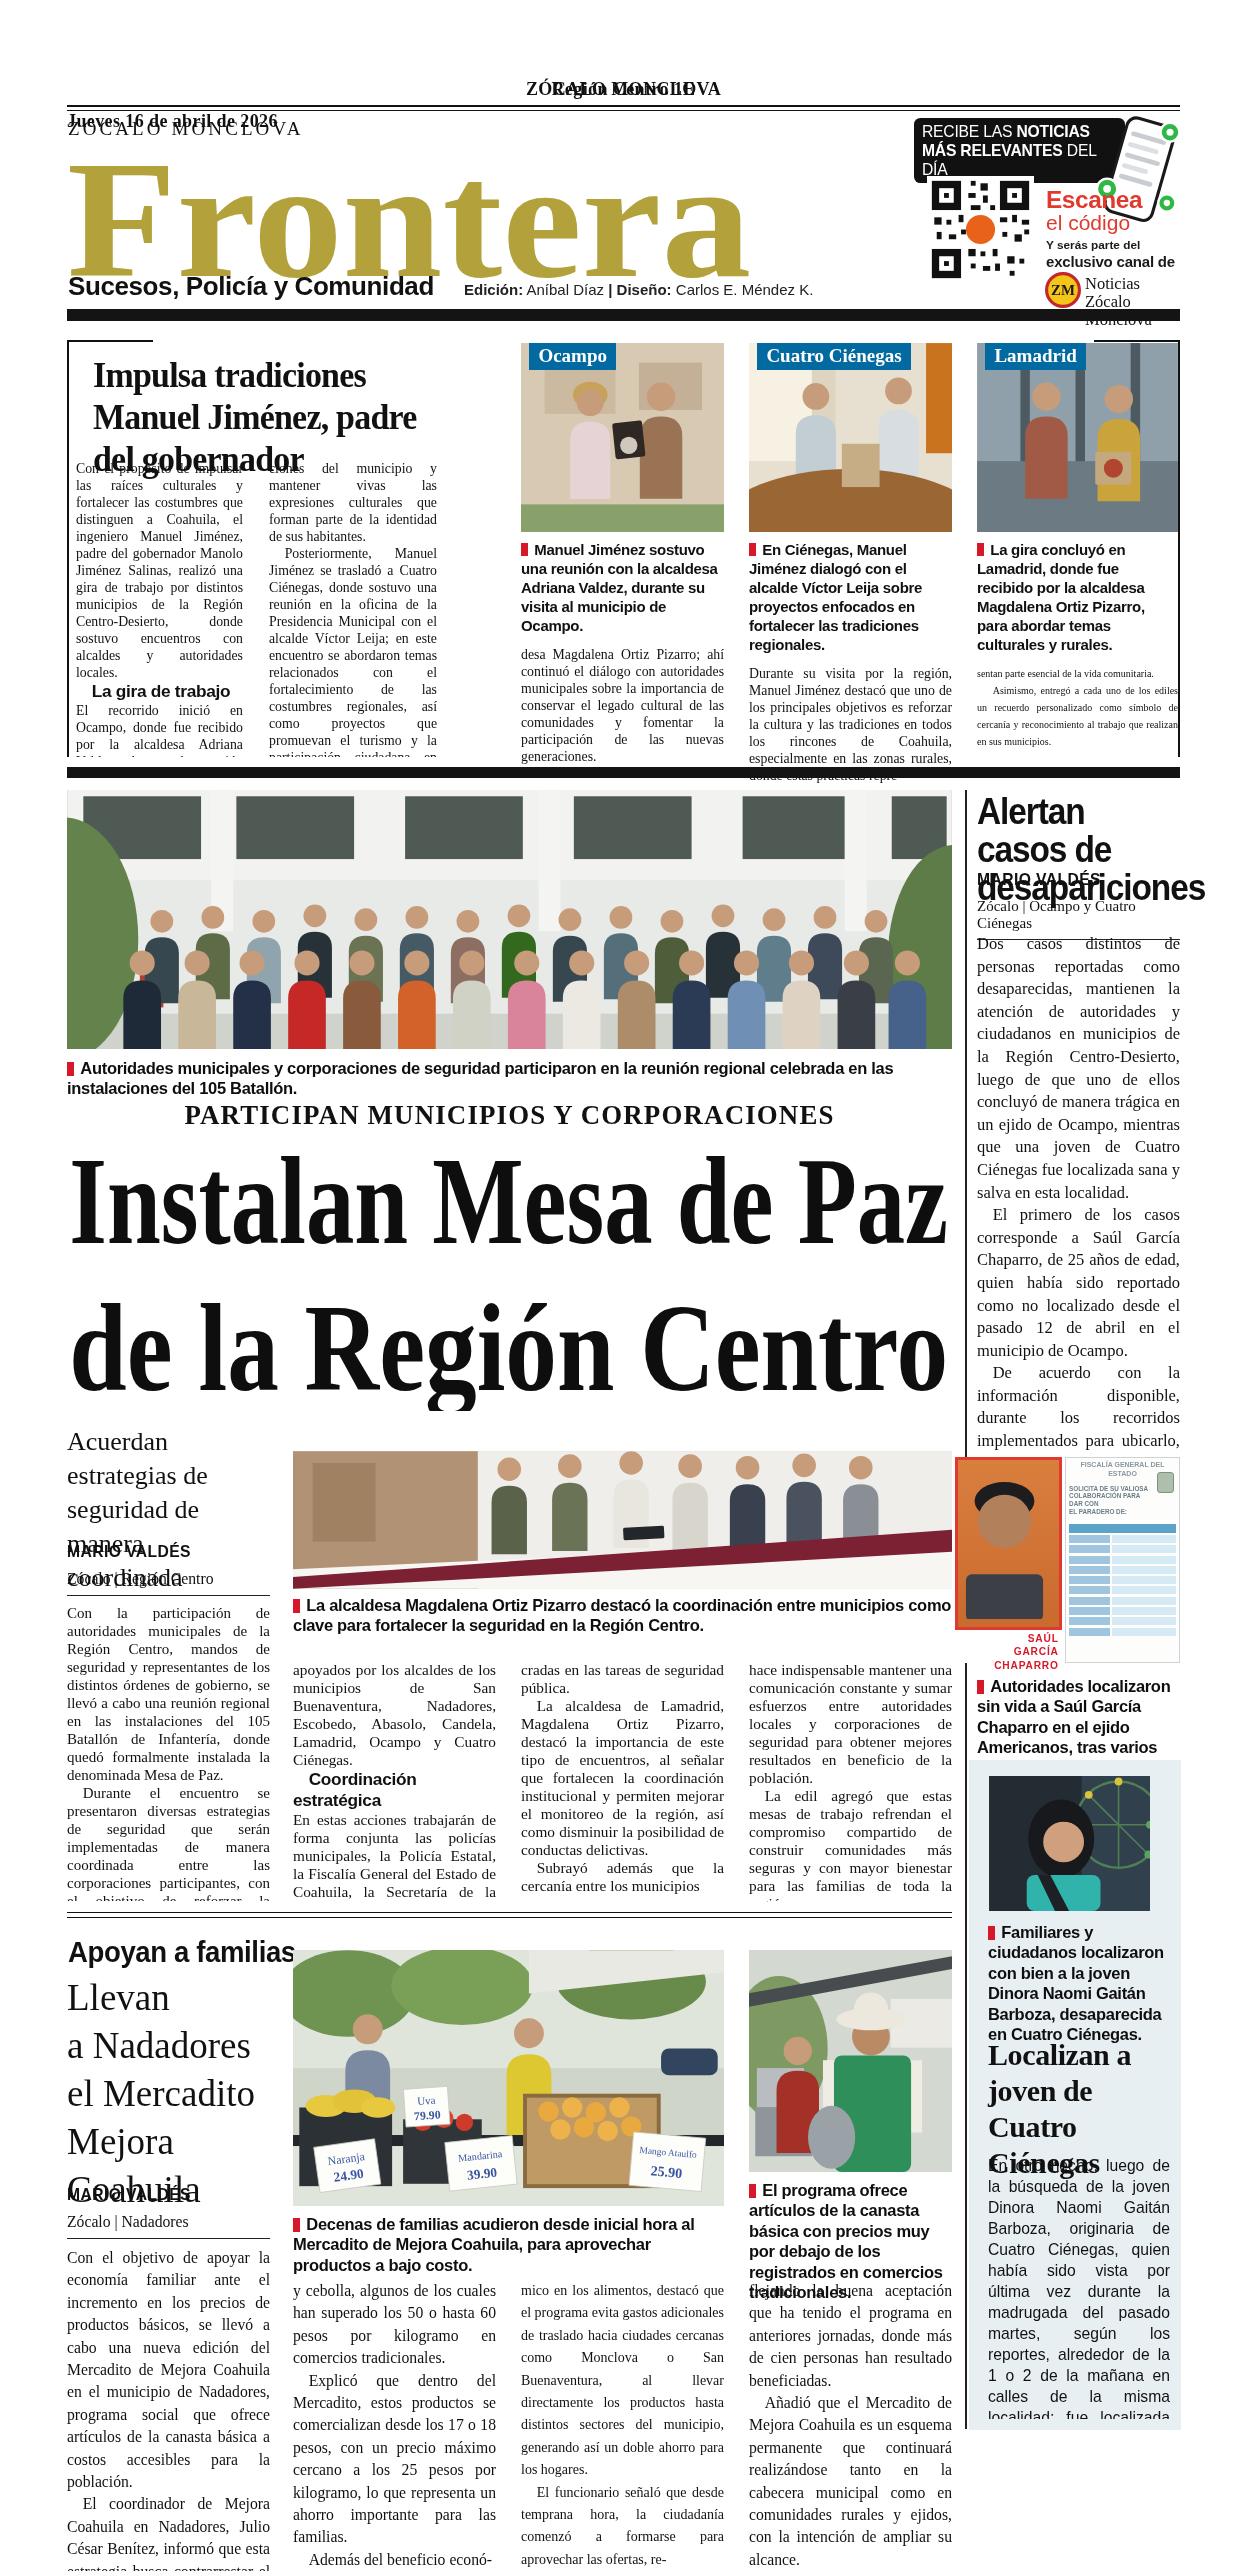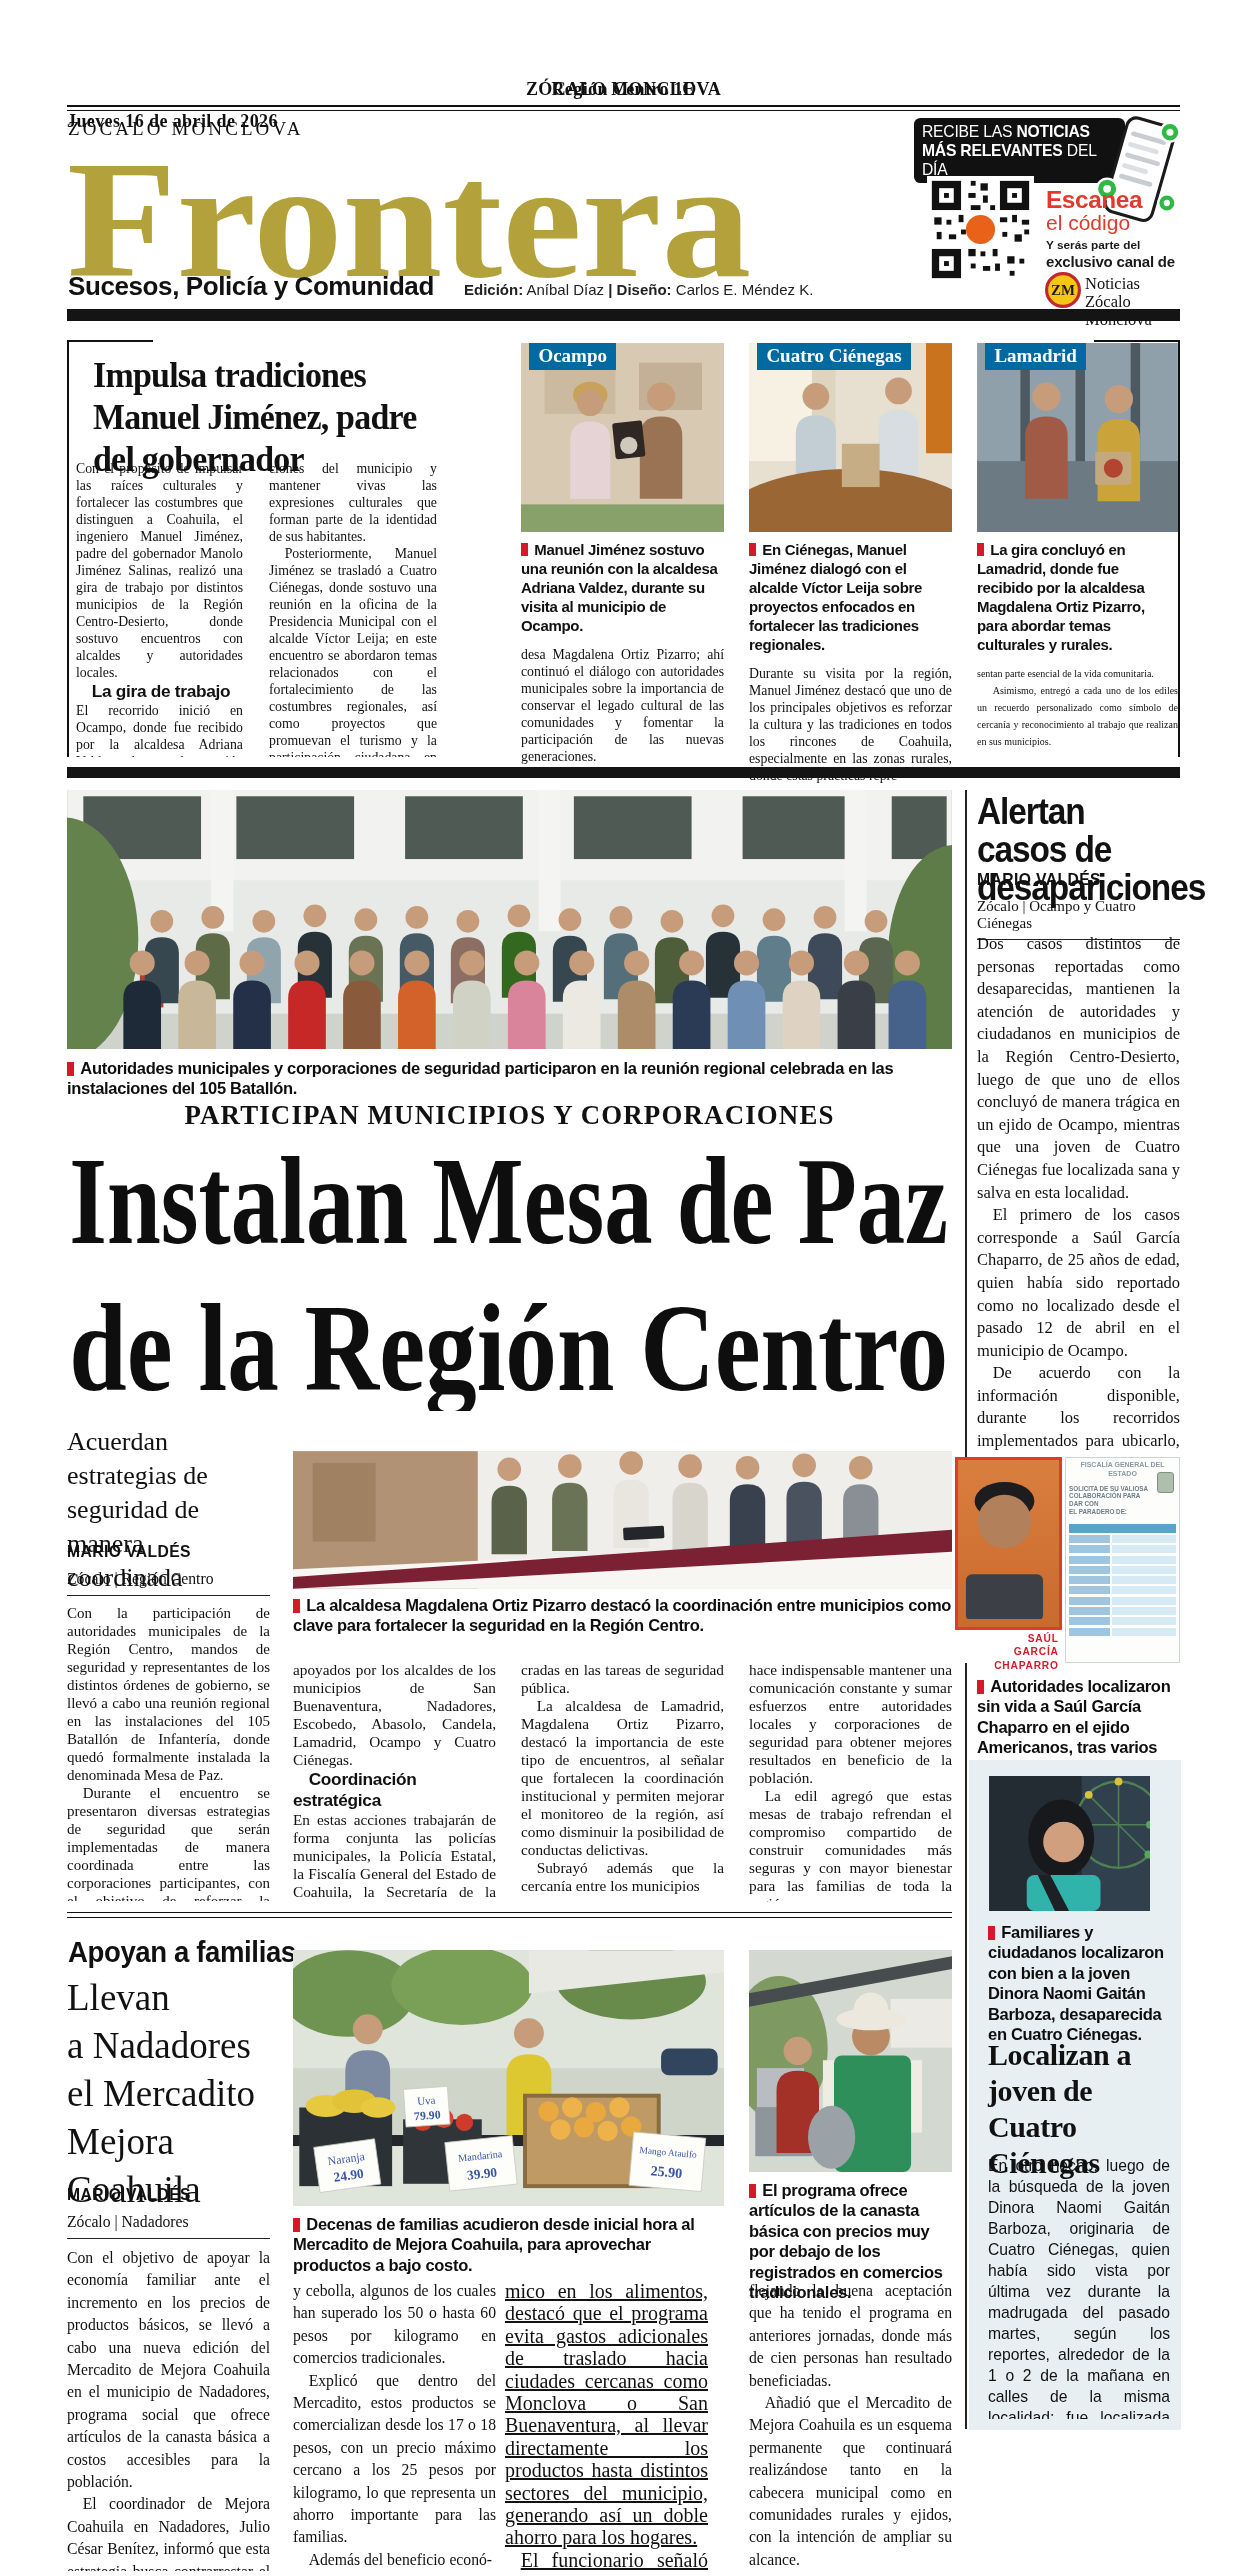--- a/index.html
+++ b/index.html
@@ -452,21 +452,21 @@
       <ellipse cx="105" cy="238" rx="30" ry="40" fill="#9aa2a8"></ellipse>
     </svg>
   </div>
   <div class="abs caption" style="left:749px;top:2180px;width:203px;"><span class="bullet"></span><span>El programa ofrece artículos de la canasta básica con precios muy por debajo de los registrados en comercios tradicionales.</span></div>
 
   <div class="abs bodycol" style="left:293px;top:2280px;width:203px;height:291px;font-size:15.7px;line-height:22.4px;">
     <p>y cebolla, algunos de los cuales han superado los 50 o hasta 60 pesos por kilogramo en comercios tradicionales.</p>
     <p>Explicó que dentro del Mercadito, estos productos se comercializan desde los 17 o 18 pesos, con un precio máximo cercano a los 25 pesos por kilogramo, lo que representa un ahorro importante para las familias.</p>
     <p>Además del beneficio econó-</p>
   </div>
-  <div class="abs bodycol" style="left:505px;top:2280px;width:203px;height:291px;font-size:20px;line-height:22.4px;text-decoration:underline;">
+  <div class="abs bodycol" style="left:521px;top:2280px;width:203px;height:291px;font-size:14px;line-height:22.4px;">
     <p>mico en los alimentos, destacó que el programa evita gastos adicionales de traslado hacia ciudades cercanas como Monclova o San Buenaventura, al llevar directamente los productos hasta distintos sectores del municipio, generando así un doble ahorro para los hogares.</p>
     <p>El funcionario señaló que desde temprana hora, la ciudadanía comenzó a formarse para aprovechar las ofertas, re-</p>
   </div>
   <div class="abs bodycol" style="left:749px;top:2280px;width:203px;height:291px;font-size:15.7px;line-height:22.4px;">
     <p>flejando la buena aceptación que ha tenido el programa en anteriores jornadas, donde más de cien personas han resultado beneficiadas.</p>
     <p>Añadió que el Mercadito de Mejora Coahuila es un esquema permanente que continuará realizándose tanto en la cabecera municipal como en comunidades rurales y ejidos, con la intención de ampliar su alcance.</p>
   </div>
 
   <div class="abs" style="left:965px;top:790px;width:1.6px;height:1639px;background:#222;"></div>
 

